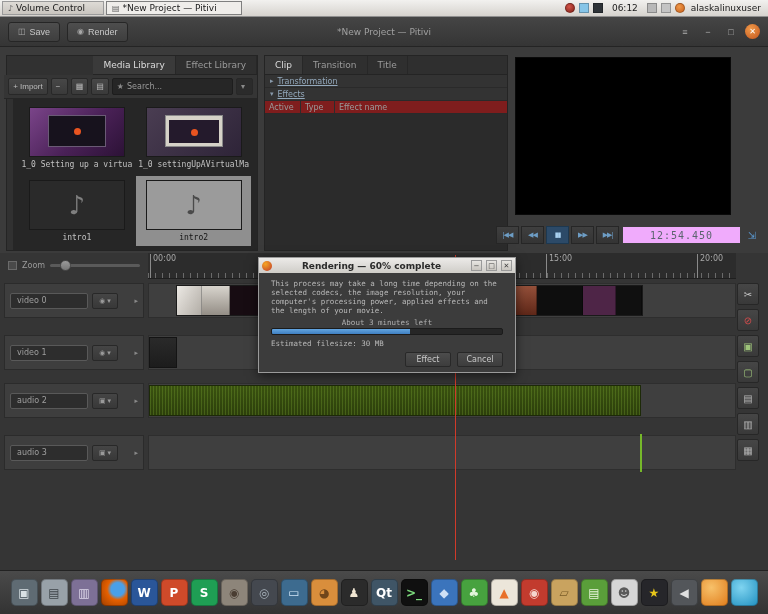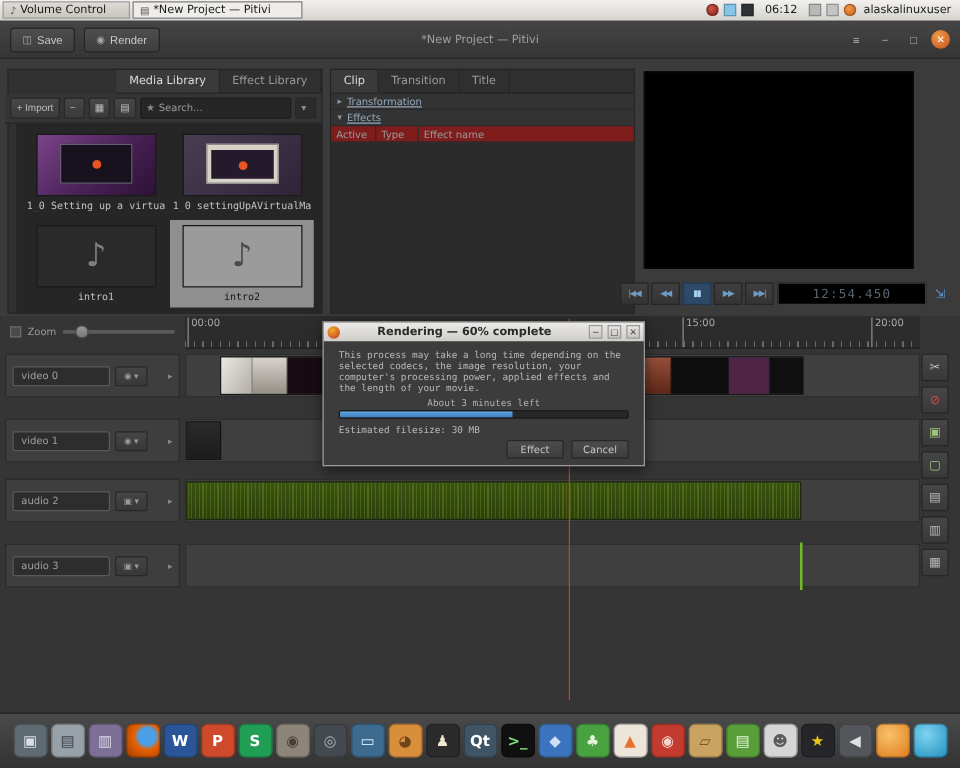--- a/index.html
+++ b/index.html
@@ -70,21 +70,21 @@
   .col{display:flex;align-items:center;padding:0 4px;border-right:1px solid #2c2c2c;}
   .c1{width:36px;}.c2{width:34px;}.c3{flex:1;border-right:none;}
   .effects-body{flex:1;background:#2b2b2b;}
 
   #viewer-panel{position:absolute;left:474px;top:55px;width:288px;height:196px;}
   .video-area{position:absolute;left:41px;top:2px;width:216px;height:158px;background:#000;border:1px solid #0a0a0a;}
   .transport{position:absolute;left:22px;bottom:6px;right:2px;height:20px;display:flex;align-items:center;gap:3px;}
   .tp-buttons{display:flex;gap:2px;}
   .tp-btn{width:23px;height:18px;display:flex;align-items:center;justify-content:center;background:linear-gradient(#3f3f3f,#343434);border:1px solid #262626;color:#6d9dc5;font-size:7px;letter-spacing:-1px;}
   .tp-btn.playing{background:#2c4a68;border-color:#1d3850;color:#a8d0f0;}
-  .timecode{flex:1;height:18px;display:flex;align-items:center;justify-content:center;background:#000000;border:1px solid #3c3c3c;color:#5a646e;font-family:"DejaVu Sans Mono",monospace;font-size:10px;letter-spacing:1px;}
+  .timecode{flex:1;height:18px;display:flex;align-items:center;justify-content:center;background:#f0abfc;border:1px solid #3c3c3c;color:#5a646e;font-family:"DejaVu Sans Mono",monospace;font-size:10px;letter-spacing:1px;}
   .fs-btn{width:16px;height:16px;background:transparent;border:none;color:#5b9bd5;font-size:10px;display:flex;align-items:center;justify-content:center;}
 
   
   .timeline-bg{position:absolute;left:0;top:253px;width:768px;height:317px;background:#353535;}
   .zoom-row{position:absolute;left:2px;top:255px;width:144px;height:20px;display:flex;align-items:center;gap:5px;padding:0 6px;}
   .zoom-check{width:9px;height:9px;background:#4a4a4a;border:1px solid #6a6a6a;flex:0 0 auto;}
   .zoom-label{font-size:8px;color:#9a9a9a;}
   .zoom-slider{flex:1;height:3px;background:#5a5a5a;border-radius:2px;position:relative;}
   .zoom-handle{position:absolute;left:10px;top:-4px;width:11px;height:11px;border-radius:50%;background:linear-gradient(#9a9a9a,#777);border:1px solid #4a4a4a;}
   .ruler{position:absolute;left:148px;top:253px;width:588px;height:26px;background:#2c2c2c;border-bottom:1px solid #1f1f1f;overflow:hidden;background-image:repeating-linear-gradient(90deg,#6a6a6a 0,#6a6a6a 1px,transparent 1px,transparent 7px);background-size:100% 5px;background-position:0 100%;background-repeat:no-repeat;}

